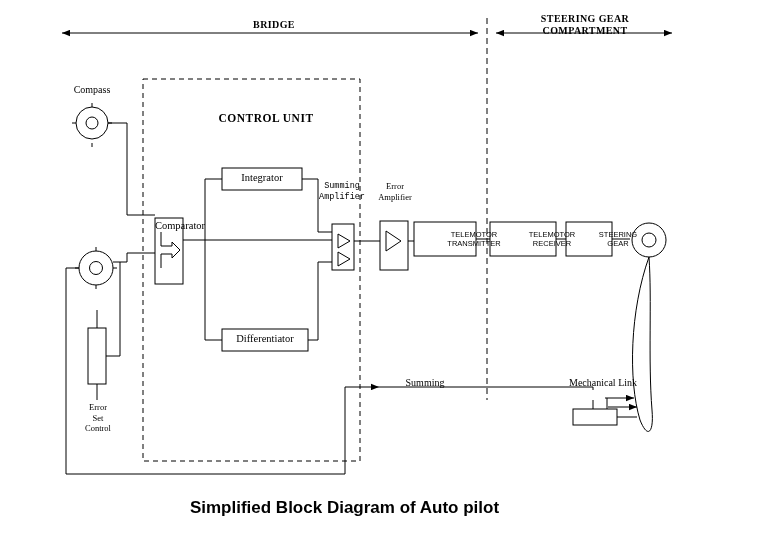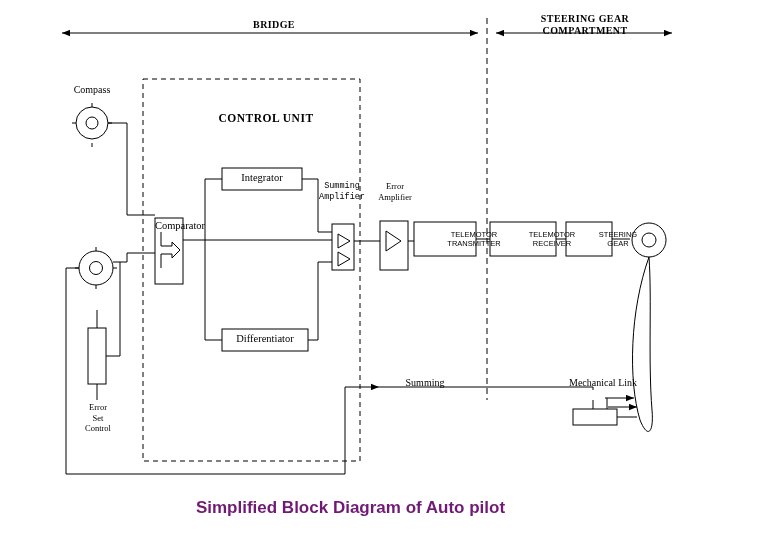--- a/index.html
+++ b/index.html
@@ -59,22 +59,21 @@
     line-height: 1.25;
   }
   .caption {
     position: absolute;
     width: 689px;
     left: 0;
     text-align: center;
     font-family: "Liberation Sans", sans-serif;
     font-weight: bold;
     font-size: 17px;
-    color: #701a75;
-    padding-left: 6px;
+    color: #000000;
   }
 </style>
 </head>
 <body>
 
 <div id="stage">
 
   <svg width="768" height="545" viewBox="0 0 768 545">
     <defs>
       <marker id="arrowR" markerWidth="9" markerHeight="9" refX="8" refY="3.2" orient="auto">

